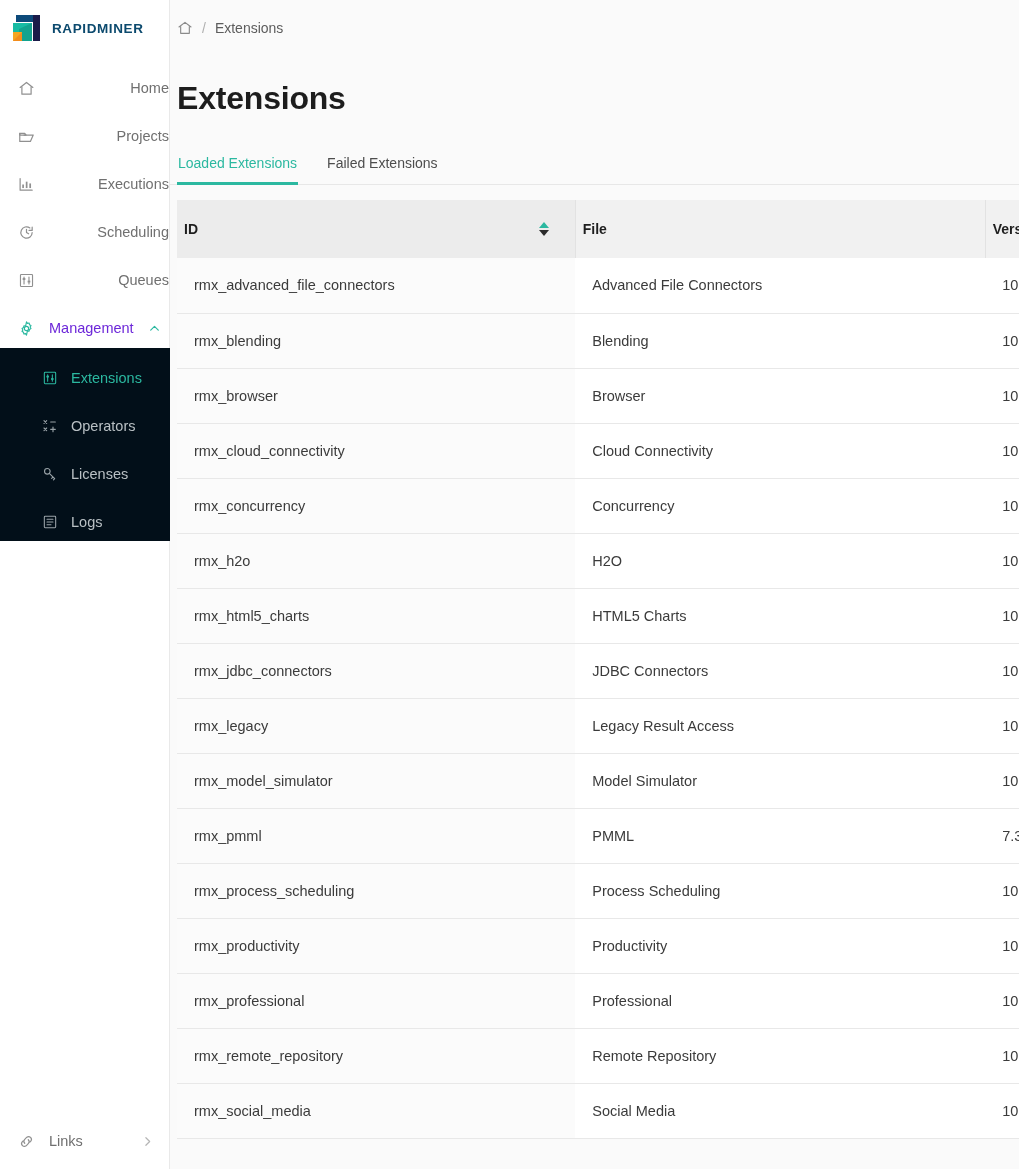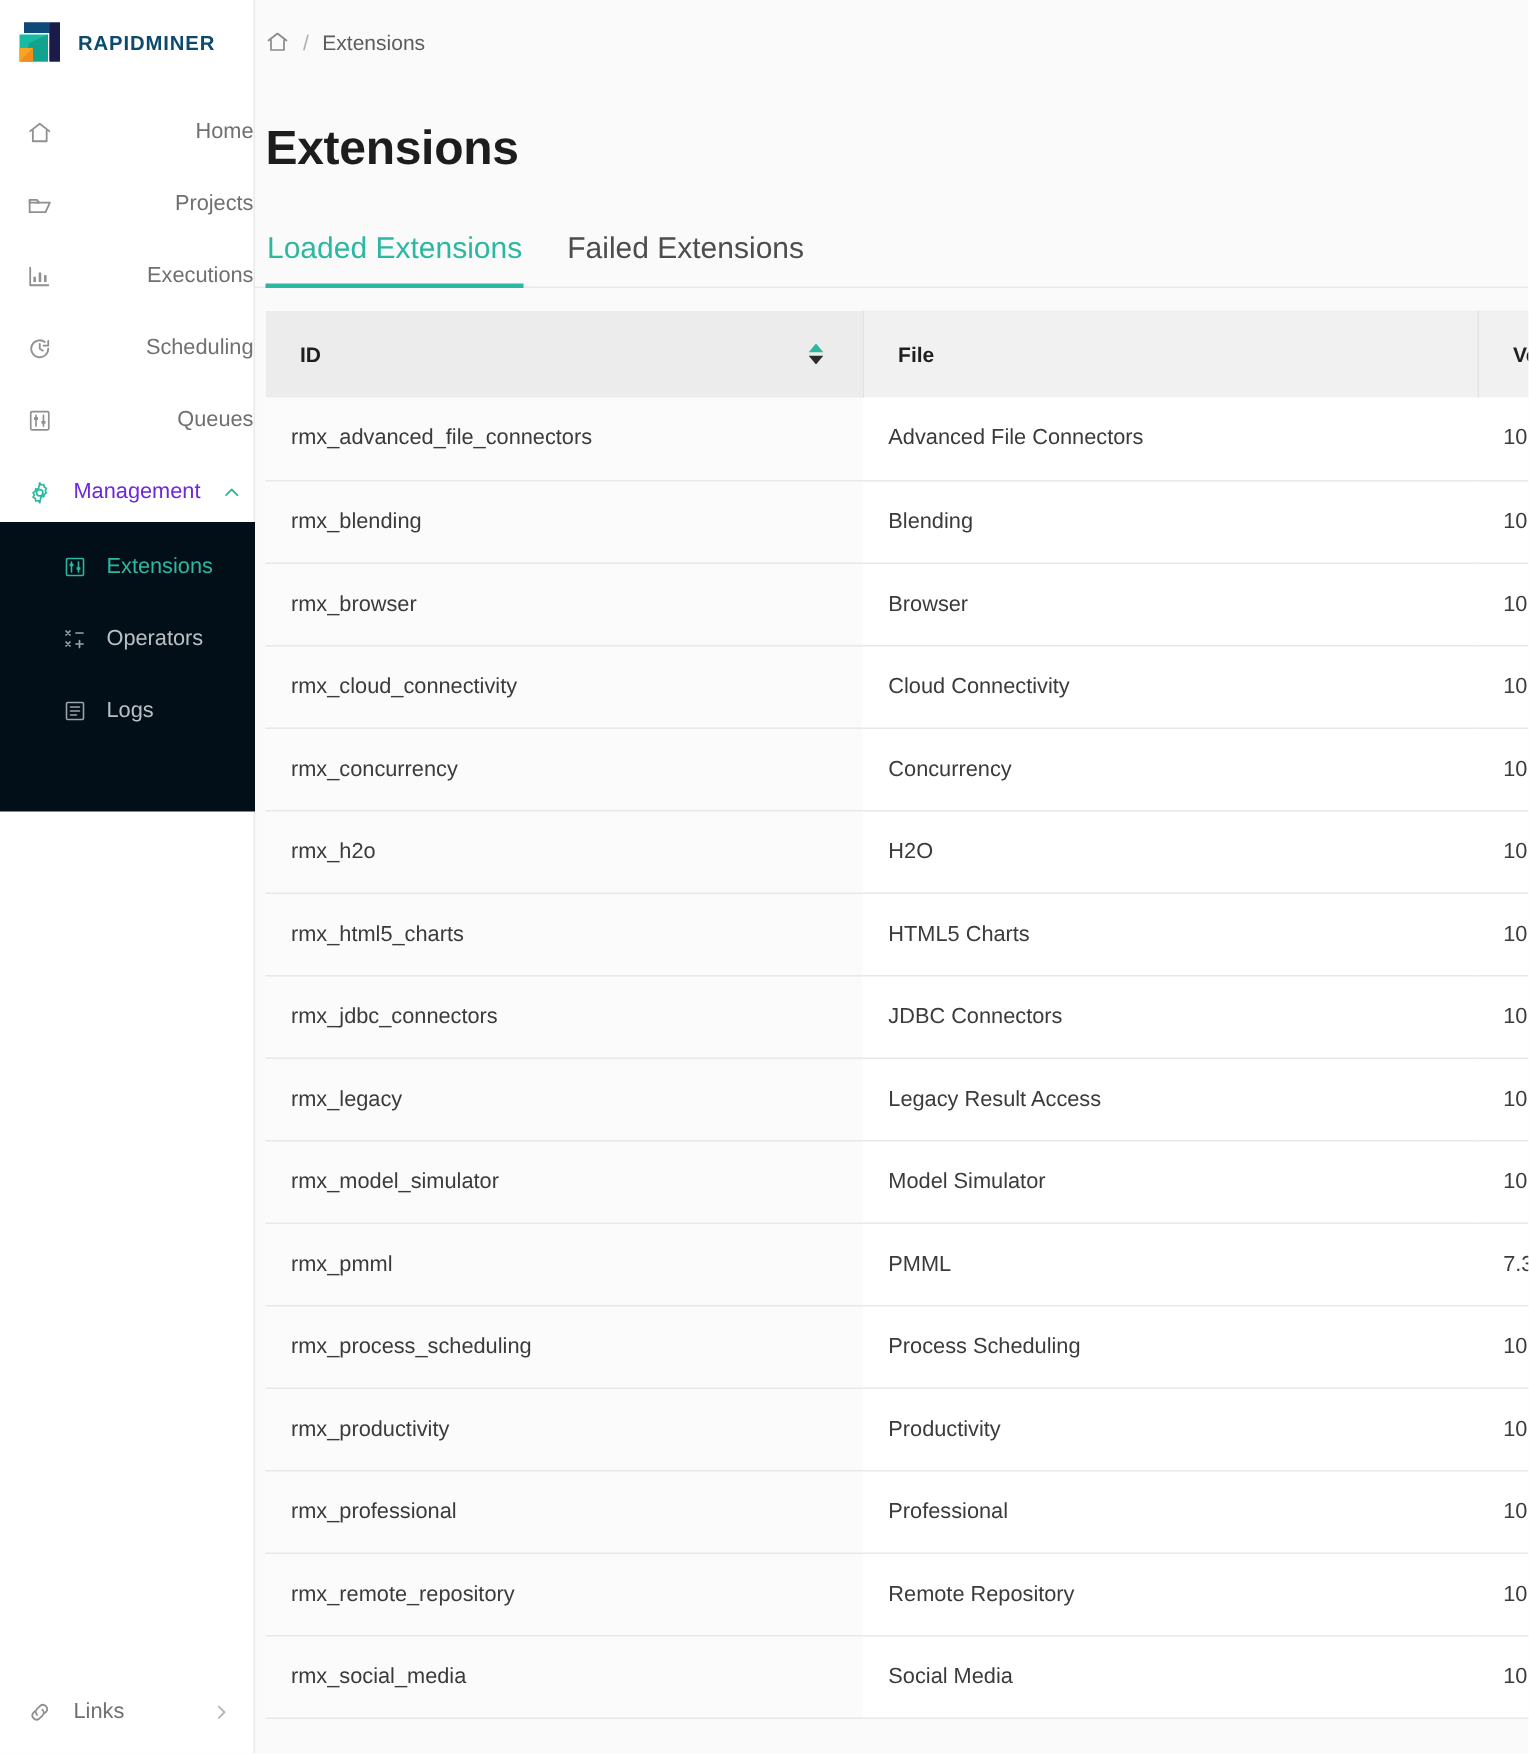--- a/index.html
+++ b/index.html
@@ -116,40 +116,40 @@
 
   .tabs {
     display: flex;
     margin-top: 32px;
     padding-left: 7px;
     gap: 28px;
     border-bottom: 1px solid #e7e7e7;
     margin-right: 0;
   }
   .tab {
-    font-size: 20px;
+    font-size: 14px;
     color: #4d4d4d;
     padding: 6px 1px 11px 1px;
     cursor: pointer;
     border-bottom: 3px solid transparent;
     margin-bottom: -1px;
   }
   .tab.active { color: #2bb8a0; border-bottom-color: #2bb8a0; }
 
   
   .table-wrap { padding-left: 7px; margin-top: 15px; }
   table { border-collapse: collapse; width: 1019px; table-layout: fixed; }
   thead th {
     background: #f1f1f1;
     text-align: left;
     font-size: 14px;
     font-weight: bold;
     color: #1f1f1f;
     height: 58px;
-    padding: 0 0 0 23px;
+    padding: 0 0 0 7px;
     vertical-align: middle;
   }
   thead th.col-id { background: #ececec; width: 340px; position: relative; }
   thead th.col-name { width: 350px; border-left: 1px solid #e2e2e2; }
   thead th.col-version { width: 180px; border-left: 1px solid #e2e2e2; }
   .sort-ind {
     position: absolute; right: 26px; top: 50%;
     transform: translateY(-50%);
     display: flex; flex-direction: column; gap: 2px;
     cursor: pointer;
@@ -279,20 +279,29 @@
           <svg viewBox="0 0 24 24" width="16" height="16" fill="none" stroke="currentColor" stroke-width="1.7" stroke-linecap="round">
               <path d="M3 4l4 4M7 4L3 8"></path>
               <path d="M13 6h7"></path>
               <path d="M3 15l4 4M7 15l-4 4"></path>
               <path d="M13 17h7M16.5 13.5v7"></path>
             </svg>
         </span>
         <span>Operators</span>
       </div>
 
+      <div class="sub-item">
+        <span class="ico">
+          <svg viewBox="0 0 24 24" width="16" height="16" fill="none" stroke="currentColor" stroke-width="1.7" stroke-linecap="round" stroke-linejoin="round">
+              <circle cx="8" cy="8" r="4.2"></circle>
+              <path d="M11 11l8 8M16.5 16.5l-2 2M19 19l-1.8 1.8"></path>
+            </svg>
+        </span>
+        <span>Licenses</span>
+      </div>
 
       <div class="sub-item">
         <span class="ico">
           <svg viewBox="0 0 24 24" width="16" height="16" fill="none" stroke="currentColor" stroke-width="1.6" stroke-linecap="round">
               <rect x="3.5" y="3.5" width="17" height="17" rx="1.2"></rect>
               <path d="M7.5 8h9M7.5 12h9M7.5 16h6"></path>
             </svg>
         </span>
         <span>Logs</span>
       </div>

